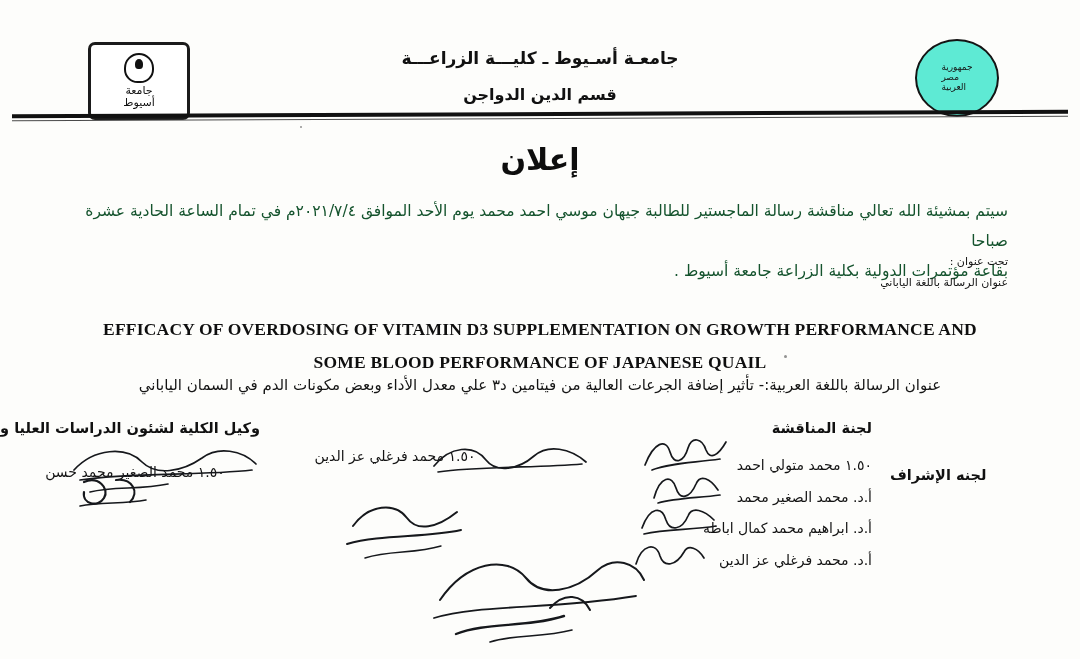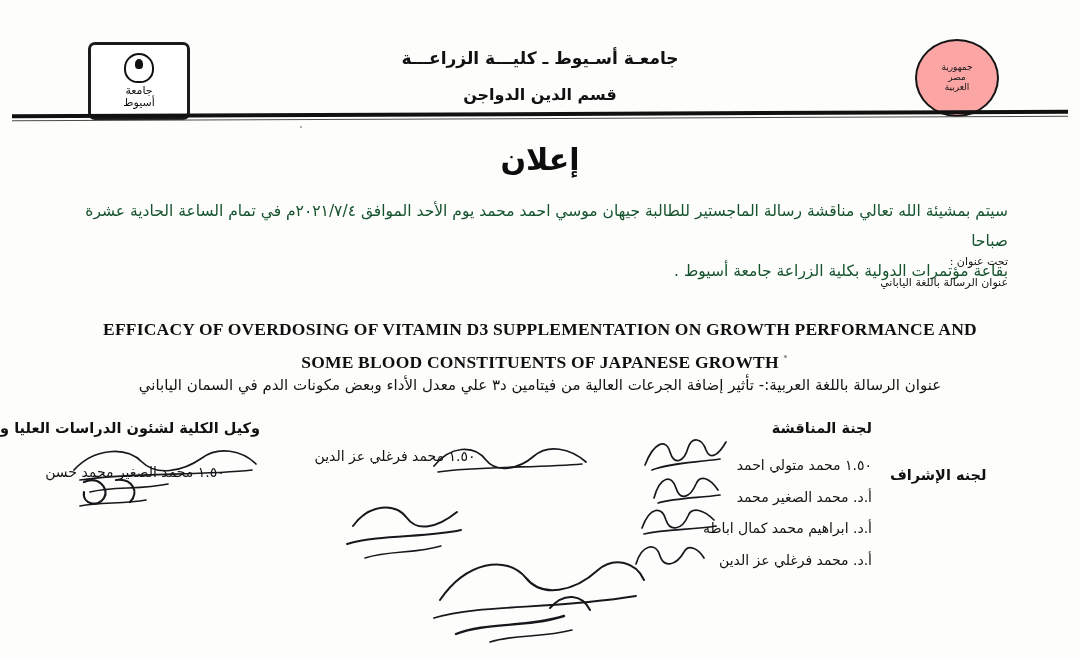--- a/index.html
+++ b/index.html
@@ -84,24 +84,24 @@
   }
   .logo-right .eagle {
     width: 80px;
     height: 74px;
     border-radius: 50%;
     border: 2.5px solid #141414;
     display: flex;
     align-items: center;
     justify-content: center;
     font-size: 9px;
-    text-align: center;
+    text-align: left;
     line-height: 1.1;
     color: #141414;
-    background: #fca5a5;
+    background: #5eead4;
   }
 
   .header-text {
     position: absolute;
     left: 0;
     right: 0;
     top: 26px;
     text-align: center;
   }
   .header-text .line1 {
@@ -319,21 +319,21 @@
     <span class="l2">بقاعة مؤتمرات الدولية بكلية الزراعة جامعة أسيوط .</span>
   </div>
 
   <div class="under-title">
     <div>تحت عنوان :</div>
     <div>عنوان الرسالة باللغة الياباني</div>
   </div>
 
   <div class="eng-title" dir="ltr">
     <div>EFFICACY OF OVERDOSING OF VITAMIN D3 SUPPLEMENTATION ON GROWTH PERFORMANCE AND</div>
-    <div>SOME BLOOD CONSTITUENTS OF JAPANESE GROWTH</div>
+    <div>SOME BLOOD PERFORMANCE OF JAPANESE QUAIL</div>
   </div>
 
   <div class="ar-title">عنوان الرسالة باللغة العربية:-    تأثير إضافة الجرعات العالية من فيتامين د٣ علي معدل الأداء وبعض مكونات الدم في السمان الياباني</div>
 
   <div class="cols">
 
     <div class="col-supervisors">
       <div class="col-head">لجنه الإشراف</div>
     </div>
 

